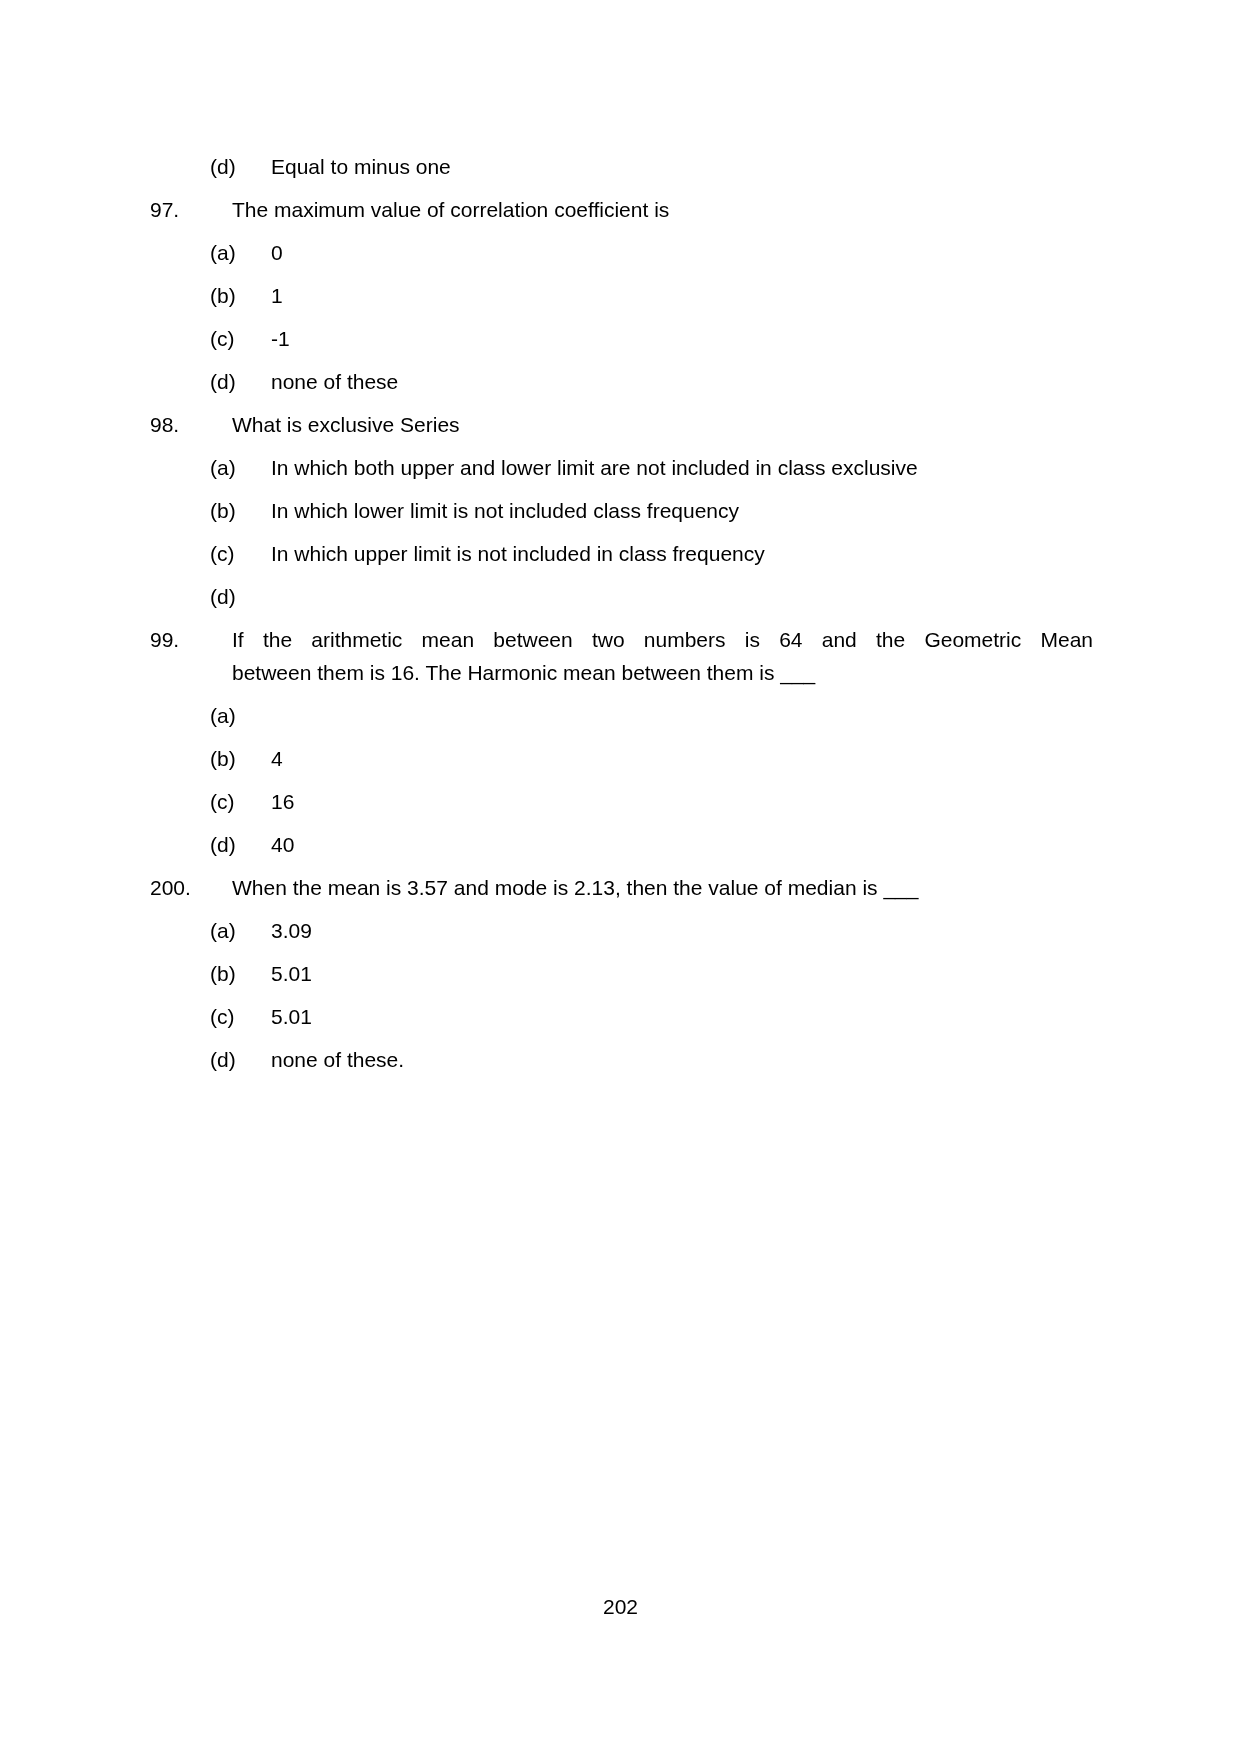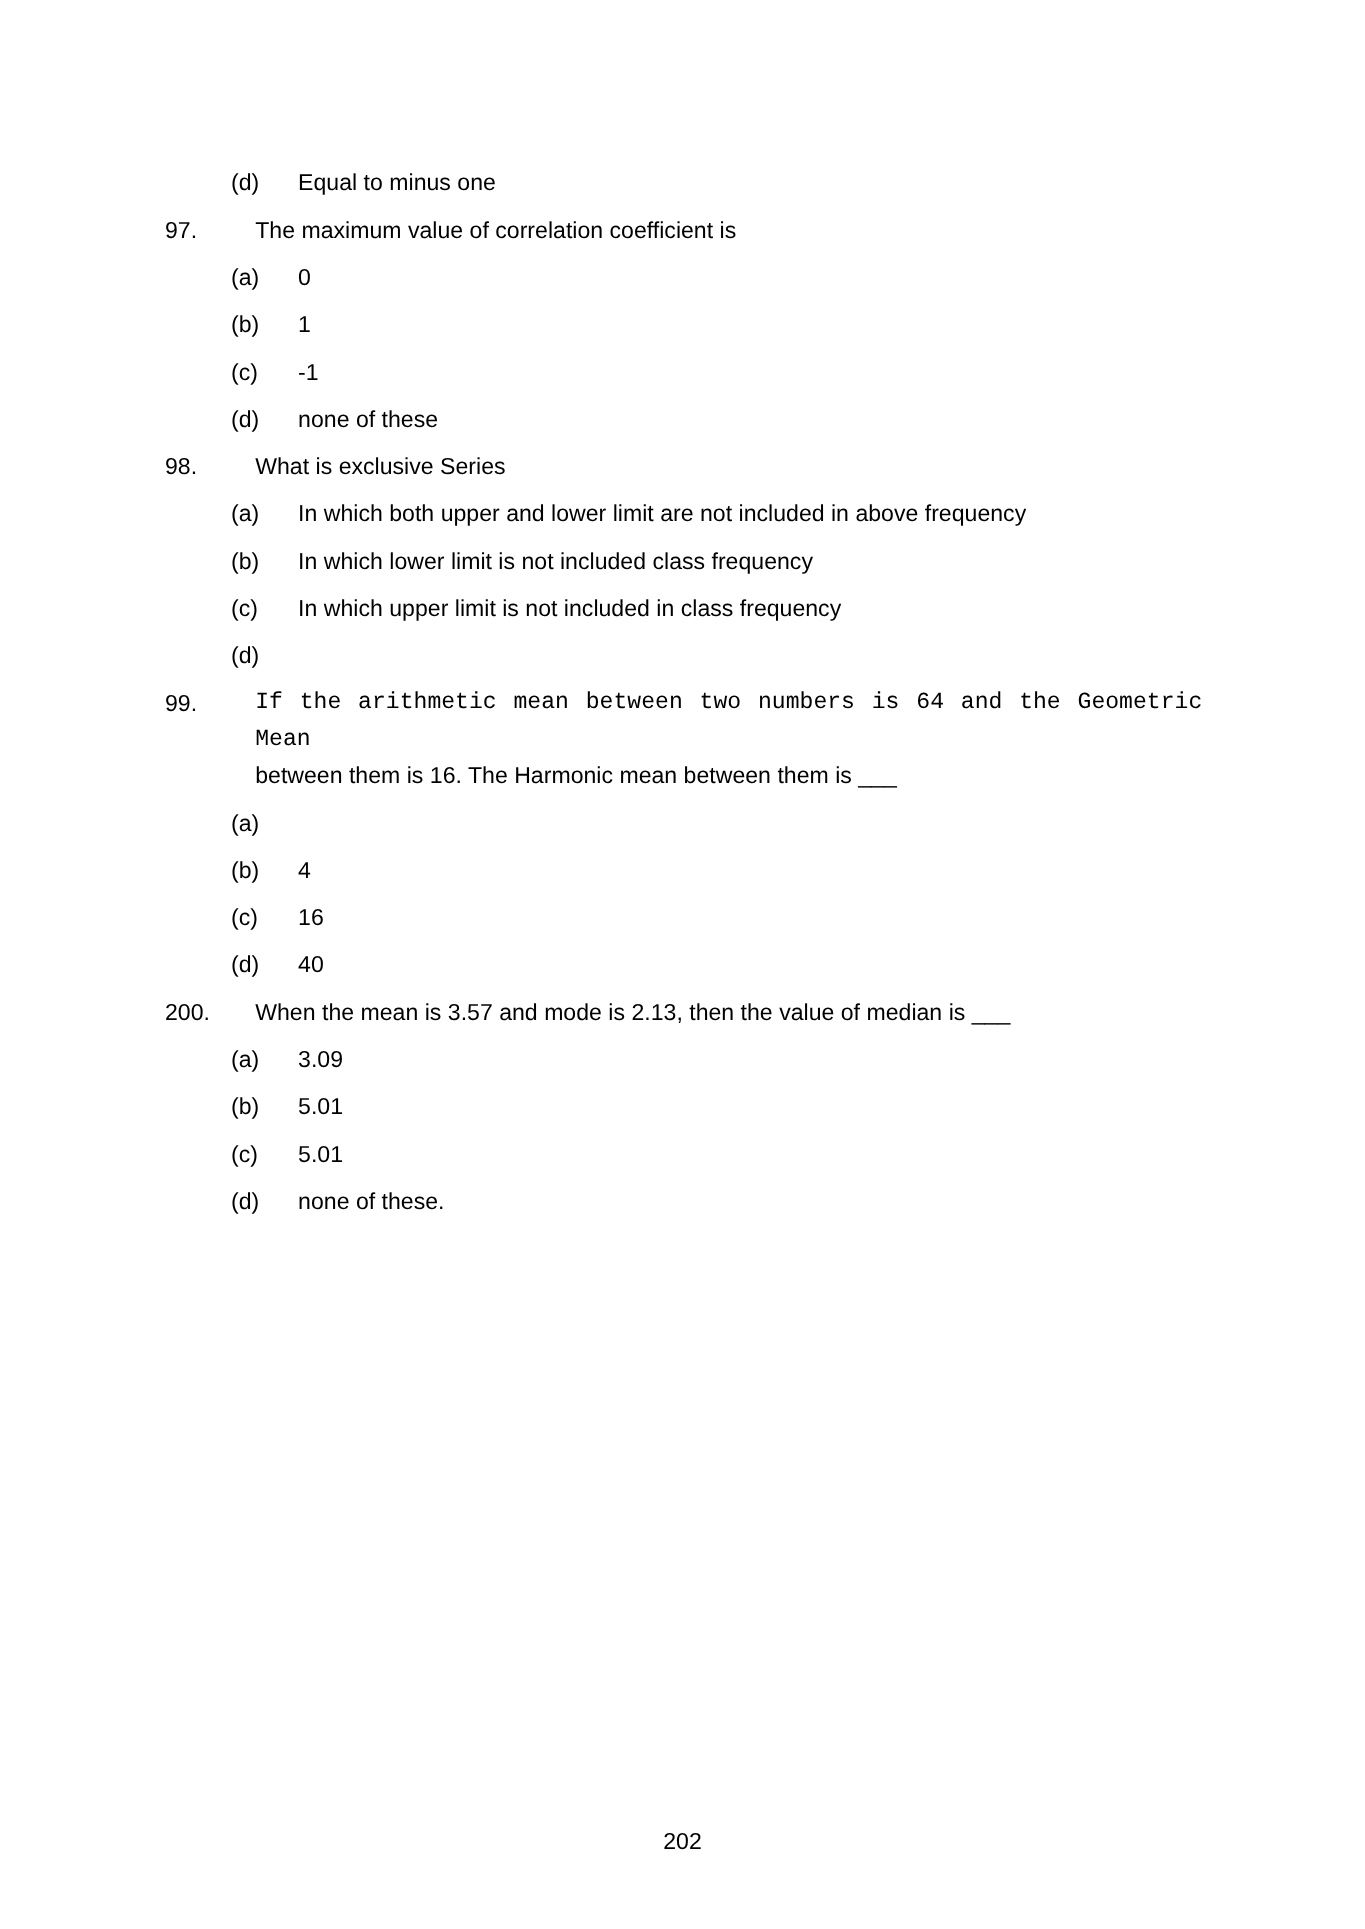--- a/index.html
+++ b/index.html
@@ -44,25 +44,24 @@
   .opt-text {
     flex: 1;
   }
   .line {
     display: block;
     margin-left: 21px;
   }
   .justify-full {
     text-align: justify;
     text-align-last: justify;
-    font-family: Liberation Mono, monospace;
   }
   .footer {
     position: absolute;
-    top: 1658px;
+    top: 1590px;
     left: 0;
     width: 100%;
     text-align: center;
     line-height: 33px;
   }
 </style>
 </head>
 <body>
 
 <div class="page">
@@ -97,21 +96,21 @@
     </div>
 
     <div class="row">
       <span class="q-num">98.</span>
       <span class="q-text">
         <span class="line">What is exclusive Series</span>
       </span>
     </div>
     <div class="row opt-row">
       <span class="opt-letter">(a)</span>
-      <span class="opt-text">In which both upper and lower limit are not included in above frequency</span>
+      <span class="opt-text">In which both upper and lower limit are not included in class exclusive</span>
     </div>
     <div class="row opt-row">
       <span class="opt-letter">(b)</span>
       <span class="opt-text">In which lower limit is not included class frequency</span>
     </div>
     <div class="row opt-row">
       <span class="opt-letter">(c)</span>
       <span class="opt-text">In which upper limit is not included in class frequency</span>
     </div>
     <div class="row opt-row">

